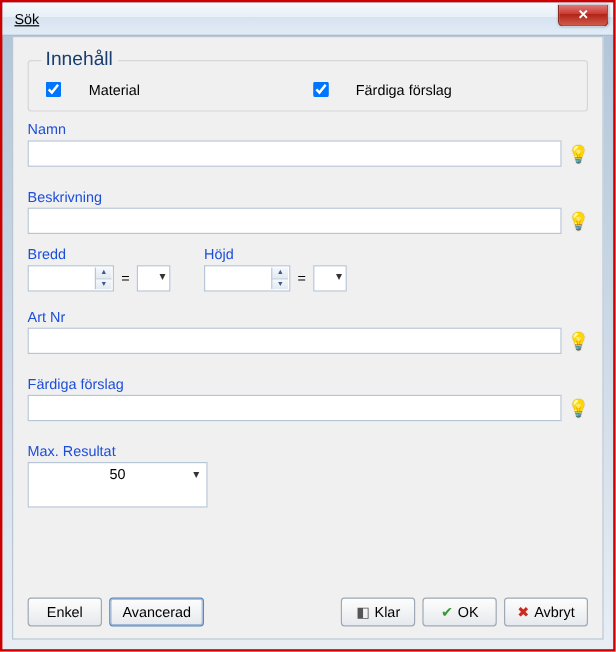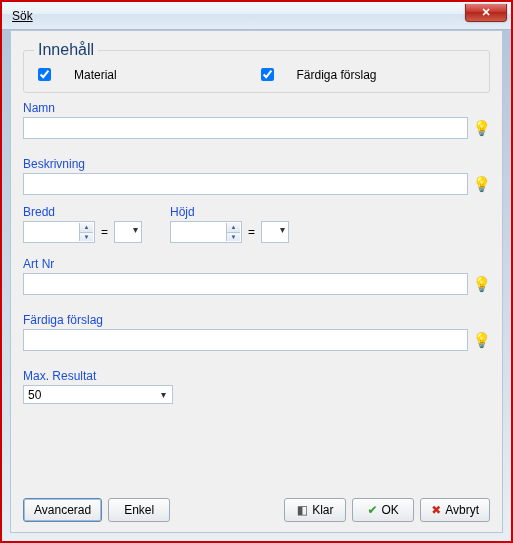--- a/index.html
+++ b/index.html
@@ -127,26 +127,27 @@
     border: 1px solid #b7c6d6;
     background: #fff;
     position: relative;
   }
   .combo::after{
     content:"▾";
     position:absolute; right:3px; top:2px;
     font-size: 10px; color:#333;
   }
   .result-combo {
-    width: 150px; height: 19px;
+    width: 150px; height: 38px;
     border: 1px solid #b7c6d6;
     background: #fff;
     padding: 2px 4px;
     position: relative;
     margin-top: 2px;
+    text-align: center;
   }
   .result-combo::after{
     content:"▾";
     position:absolute; right:6px; top:3px;
     font-size: 10px; color:#333;
   }
   .button-bar {
     position: absolute;
     left: 12px; right: 12px; bottom: 10px;
     display: flex;
@@ -266,25 +267,25 @@
   </div>
 
   <div class="field-block" style="margin-top:18px">
     <div class="field-label">Max. Resultat</div>
     <div class="result-combo">
       <span>50</span>
     </div>
   </div>
 
   <div class="button-bar">
+    <button class="btn">
+      <span>Enkel</span>
+    </button>
     <button class="btn selected">
       <span>Avancerad</span>
-    </button>
-    <button class="btn">
-      <span>Enkel</span>
     </button>
     <div class="spacer"></div>
     <button class="btn">
       <span class="ic ic-eraser">◧</span>
       <span>Klar</span>
     </button>
     <button class="btn">
       <span class="ic ic-ok">✔</span>
       <span>OK</span>
     </button>

